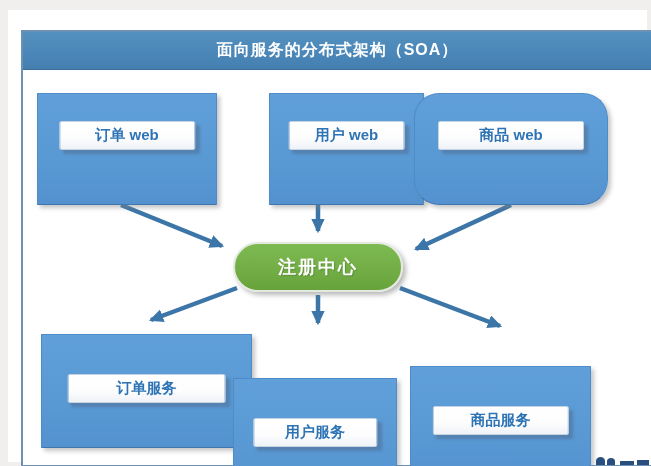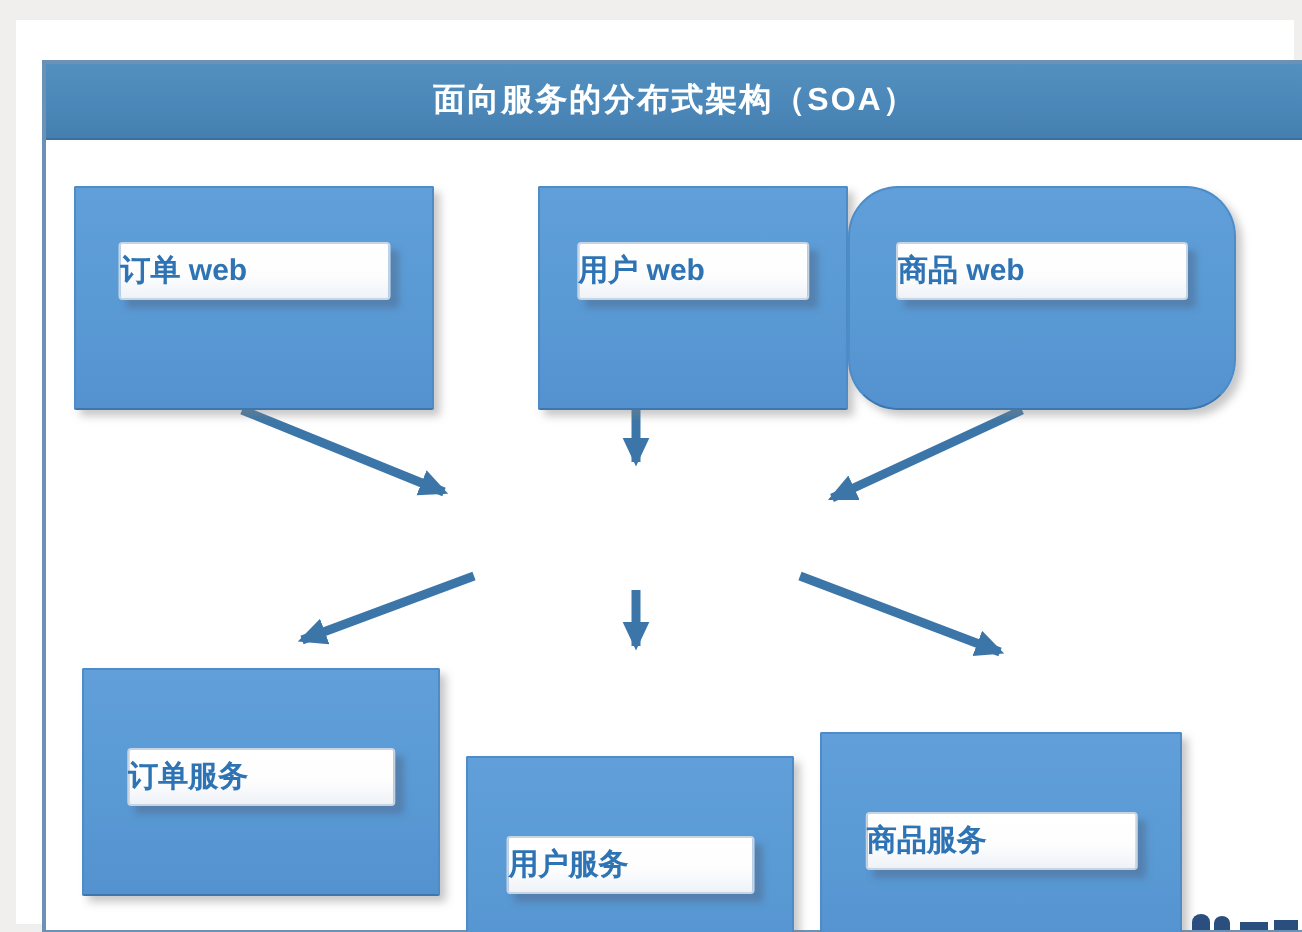--- a/index.html
+++ b/index.html
@@ -61,21 +61,21 @@
     left: 50%;
     transform: translateX(-50%);
     width: 75%;
     height: 27px;
     background: linear-gradient(180deg, #ffffff 0%, #fdfdfe 60%, #eef2f7 100%);
     border: 1px solid #c7d4e2;
     border-radius: 2px;
     box-shadow: 4px 4px 3px rgba(80,105,140,0.5);
     display: flex;
     align-items: center;
-    justify-content: flex-start;
+    justify-content: center;
   }
   .node.top-row .plate { top: 27px; }
   .node.bottom-row .plate { top: 39px; }
   .plate .plate-label {
     color: #2e74b5;
     font-size: 15px;
     font-weight: bold;
     white-space: nowrap;
   }
   .center-node {
@@ -149,28 +149,31 @@
   <div class="node top-row" style="left:37px; top:93px; width:178px; height:110px;">
     <div class="plate">
       <span class="plate-label">订单 web</span>
     </div>
   </div>
   <div class="node top-row" style="left:237px; top:93px; width:153px; height:110px;margin-left:32px;">
     <div class="plate">
       <span class="plate-label">用户 web</span>
     </div>
   </div>
-  <div class="node top-row" style="left:424px; top:93px; width:192px; height:110px;border-radius:25px;">
+  <div class="node top-row" style="left:414px; top:93px; width:192px; height:110px;border-radius:25px;">
     <div class="plate">
       <span class="plate-label">商品 web</span>
     </div>
   </div>
 
+  <div class="center-node">
+    <span class="center-label">注册中心</span>
+  </div>
 
-  <div class="node bottom-row" style="left:41px; top:334px; width:177px; height:112px;">
+  <div class="node bottom-row" style="left:41px; top:334px; width:177px; height:112px;padding-left:32px;">
     <div class="plate">
       <span class="plate-label">订单服务</span>
     </div>
   </div>
   <div class="node bottom-row" style="left:233px; top:334px; width:162px; height:112px;margin-top:44px;">
     <div class="plate">
       <span class="plate-label">用户服务</span>
     </div>
   </div>
   <div class="node bottom-row" style="left:410px; top:334px; width:179px; height:112px;margin-top:32px;">

